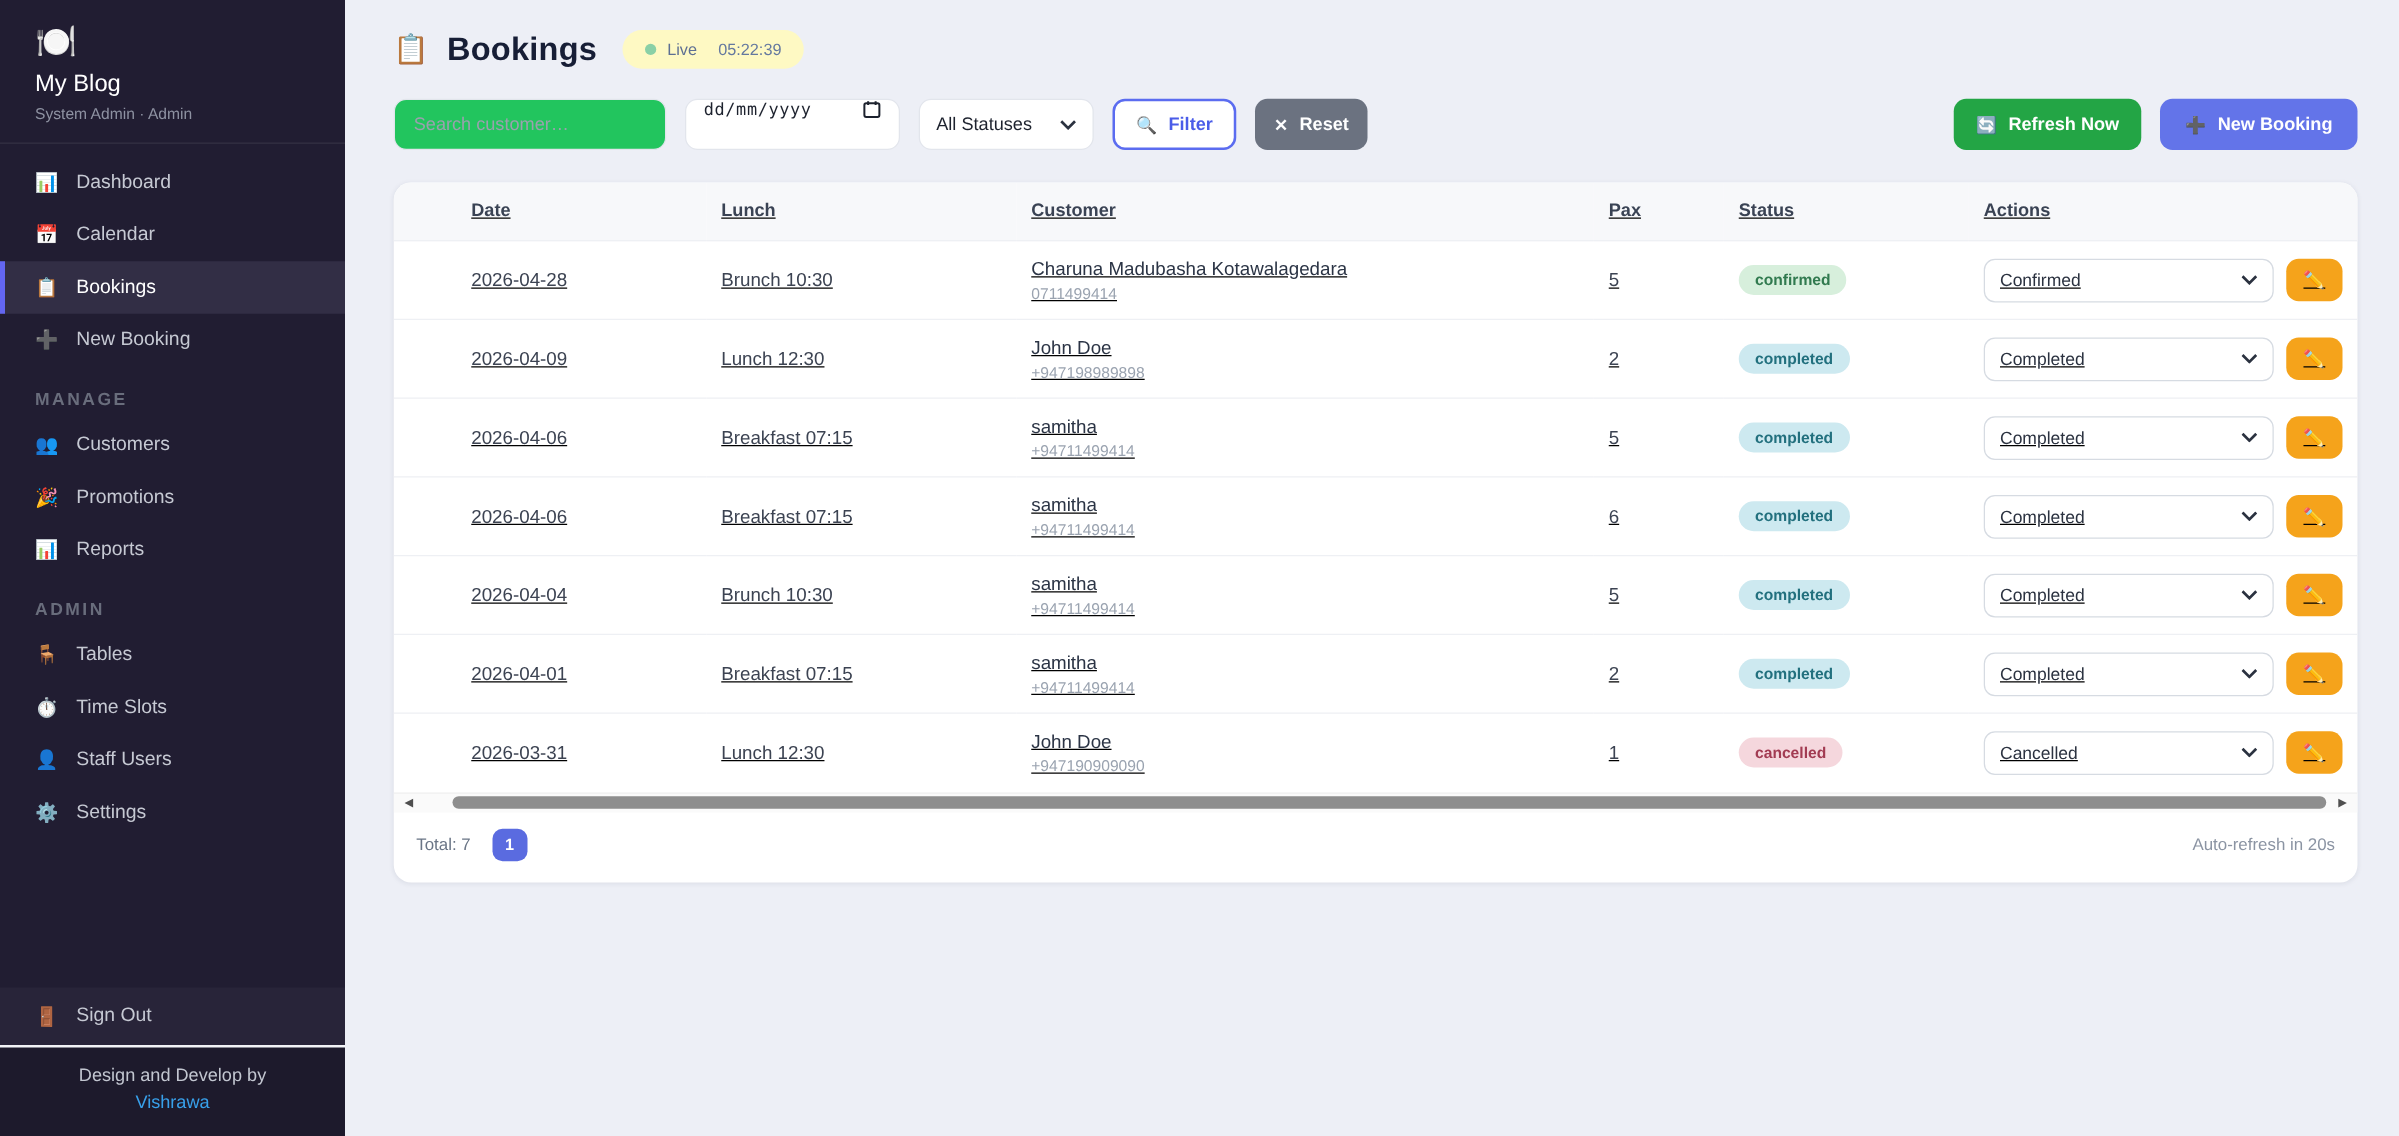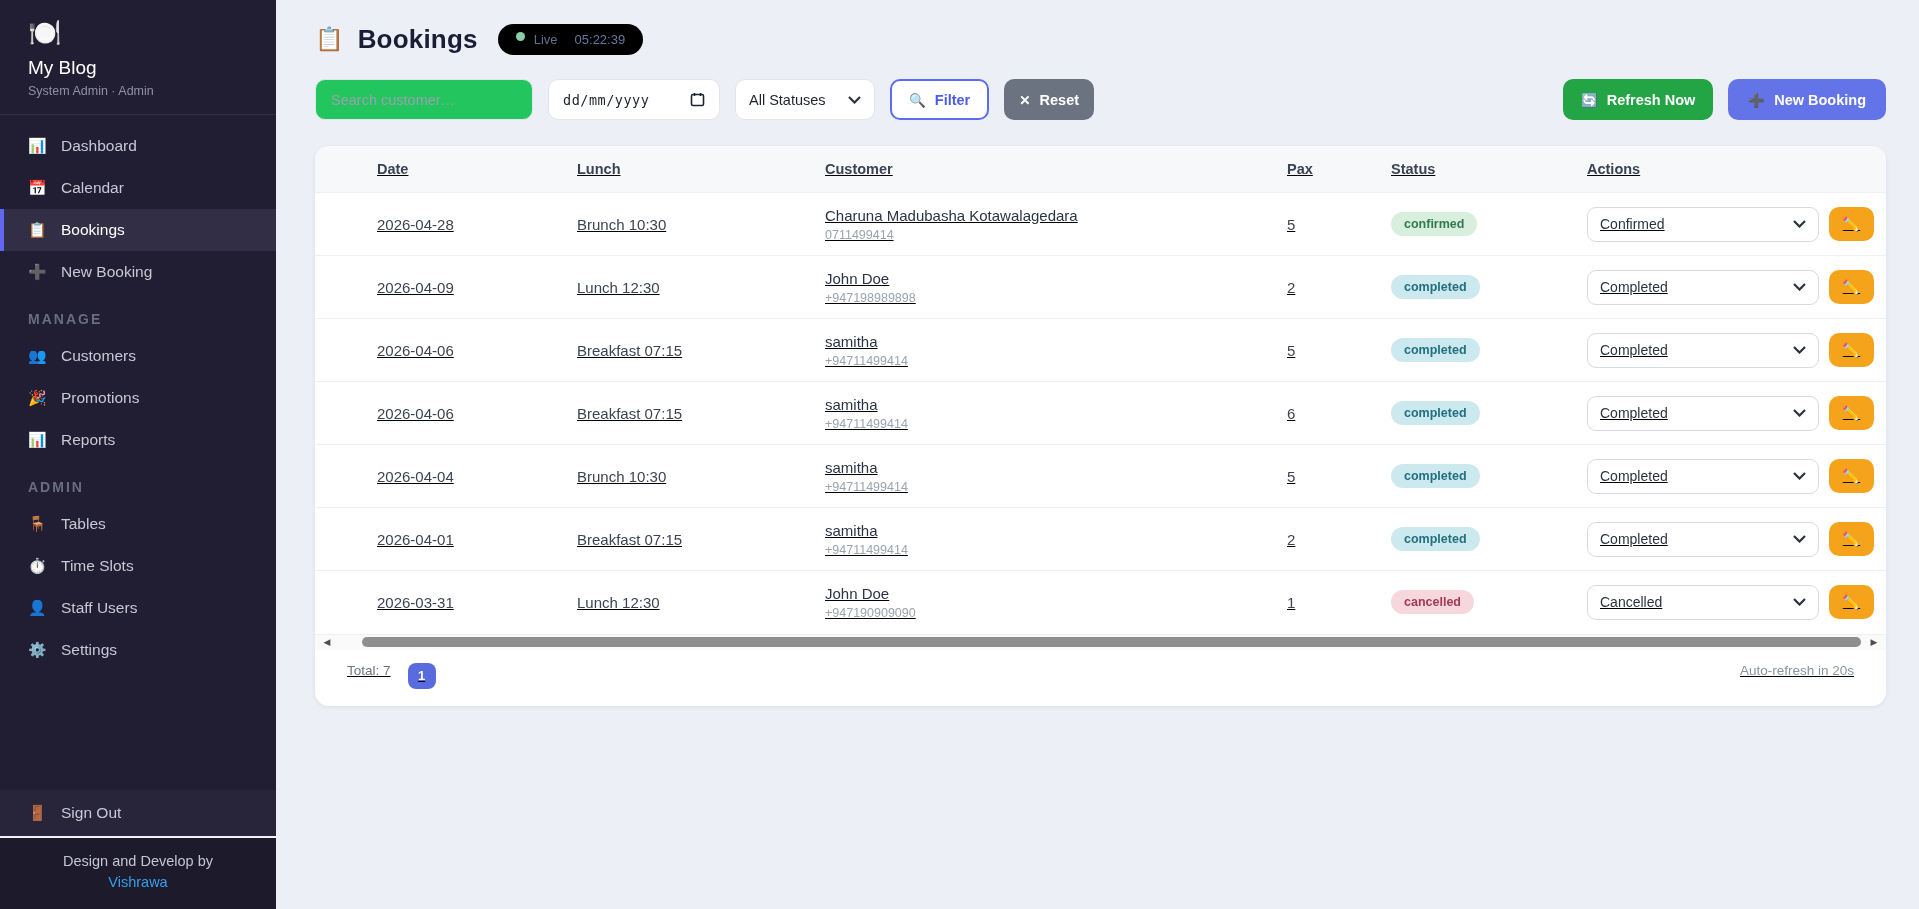--- a/index.html
+++ b/index.html
@@ -28,33 +28,33 @@
   .sidebar-footer { border-top:2px solid #f2f3f7; background:#1d1a2c;
     text-align:center; padding:13px 10px 16px; font-size:14.5px; color:#c2c6d0; line-height:1.45; }
   .sidebar-footer a { color:#38a0ea; text-decoration:none; }
 
   
   .main { flex:1; padding:20px 33px 0 39px; }
   .page-header { display:flex; align-items:center; gap:20px; margin:4px 0 24px; }
   .title-wrap { display:flex; align-items:center; gap:14px; }
   .title-icon { font-size:23px; }
   .page-title { font-size:26px; font-weight:800; color:#171e36; margin:0; letter-spacing:.2px; }
-  .live-pill { display:flex; align-items:flex-start; gap:9px; background:#000000;
+  .live-pill { display:flex; align-items:center; gap:9px; background:#fef9c3;
     border-radius:18px; padding:8px 18px; font-size:13px; color:#5d6f93; }
   .live-dot { width:9px; height:9px; border-radius:50%; background:#8ad0a6; }
   .live-time { margin-left:8px; color:#64789f; }
 
   
   .filter-row { display:flex; align-items:center; gap:15px; margin-bottom:26px; }
   .search-input { width:218px; height:41px; border:1px solid #e2e5ec; border-radius:10px;
     padding:0 15px; font-size:14.5px; color:#2b3240; background:#22c55e; outline:none;
     font-family:"Liberation Sans", sans-serif; }
   .search-input::placeholder { color:#9aa1ae; }
   .date-field { width:172px; height:41px; background:#fff; border:1px solid #e2e5ec;
-    border-radius:10px; display:flex; align-items:center; justify-content:space-between;
+    border-radius:10px; display:flex; justify-content:space-between;
     padding:0 14px; font-size:14.5px; color:#1d222e; cursor:pointer; }
   .date-text { letter-spacing:.5px; font-family:"DejaVu Sans Mono", monospace; font-size:13.5px; }
   .select-box { background:#fff; border:1px solid #e2e5ec; border-radius:10px; height:41px;
     display:flex; align-items:center; justify-content:space-between; gap:12px;
     padding:0 13px; font-size:14.5px; color:#1d222e; cursor:pointer; }
   .status-filter { width:140px; }
   .btn { display:flex; align-items:center; gap:9px; height:41px; border-radius:10px;
     font-size:14.5px; font-weight:bold; cursor:pointer; border:none;
     font-family:"Liberation Sans", sans-serif; }
   .btn-filter { background:#fff; border:2px solid #5b6cf0; color:#4a5ce8; padding:0 17px; }
@@ -91,21 +91,21 @@
     display:flex; align-items:center; justify-content:center; }
 
   
   .hscroll { display:flex; align-items:center; height:16px; background:#fafafa;
     border-top:1px solid #f0f0f0; padding:0 5px; }
   .scroll-arrow { font-size:9px; color:#4f4f4f; width:14px; text-align:center; cursor:pointer; }
   .scroll-track { flex:1; position:relative; height:10px; }
   .scroll-thumb { position:absolute; top:0; left:28px; right:6px; height:10px;
     background:#8e8e8e; border-radius:6px; cursor:grab; }
 
-  .card-footer { display:flex; padding:13px 32px 17px;text-decoration:underline; }
+  .card-footer { display:flex; align-items:center; padding:13px 18px 17px; }
   .total-label { font-size:13.5px; color:#6a7586; }
   .page-badge { margin-left:17px; width:28px; height:26px; background:#5a6be0; color:#fff;
     border-radius:8px; font-size:13px; font-weight:bold; display:flex;
     align-items:center; justify-content:center; cursor:pointer; }
   .auto-refresh { margin-left:auto; font-size:13.5px; color:#8b94a3; }
 
   .chev { stroke:#2b3240; stroke-width:2.2; fill:none; }
 </style>
 </head>
 <body>

